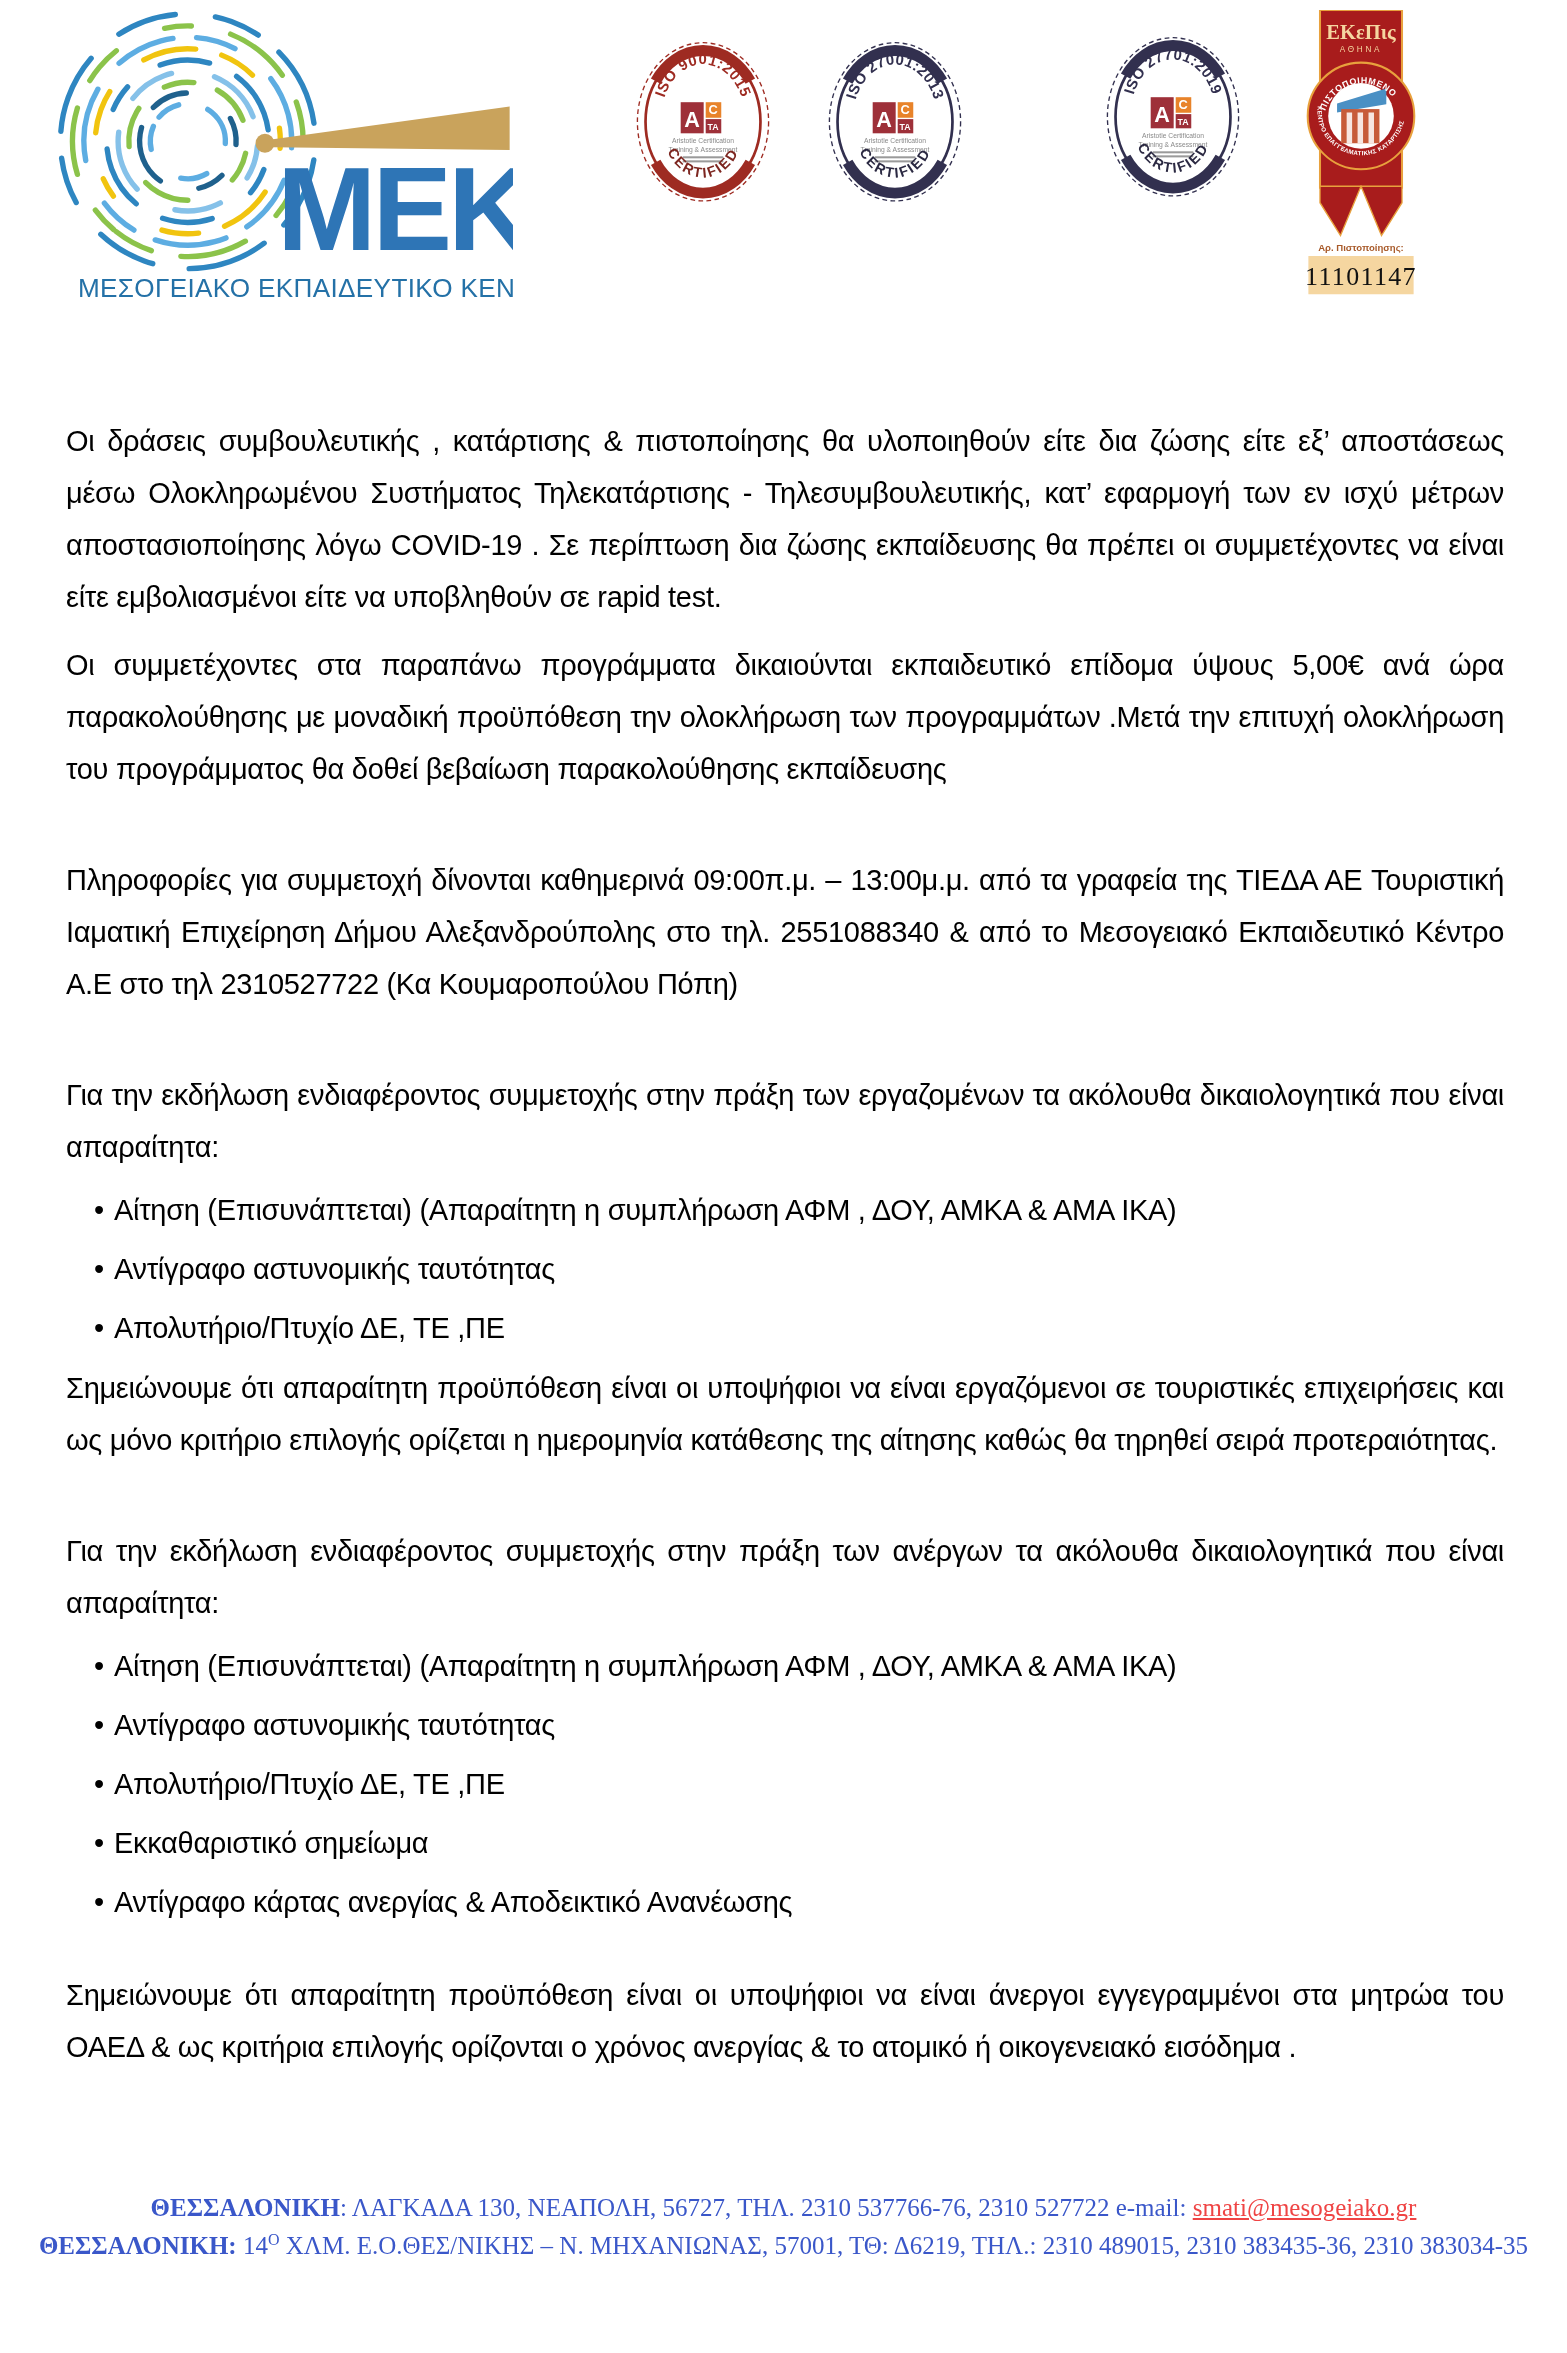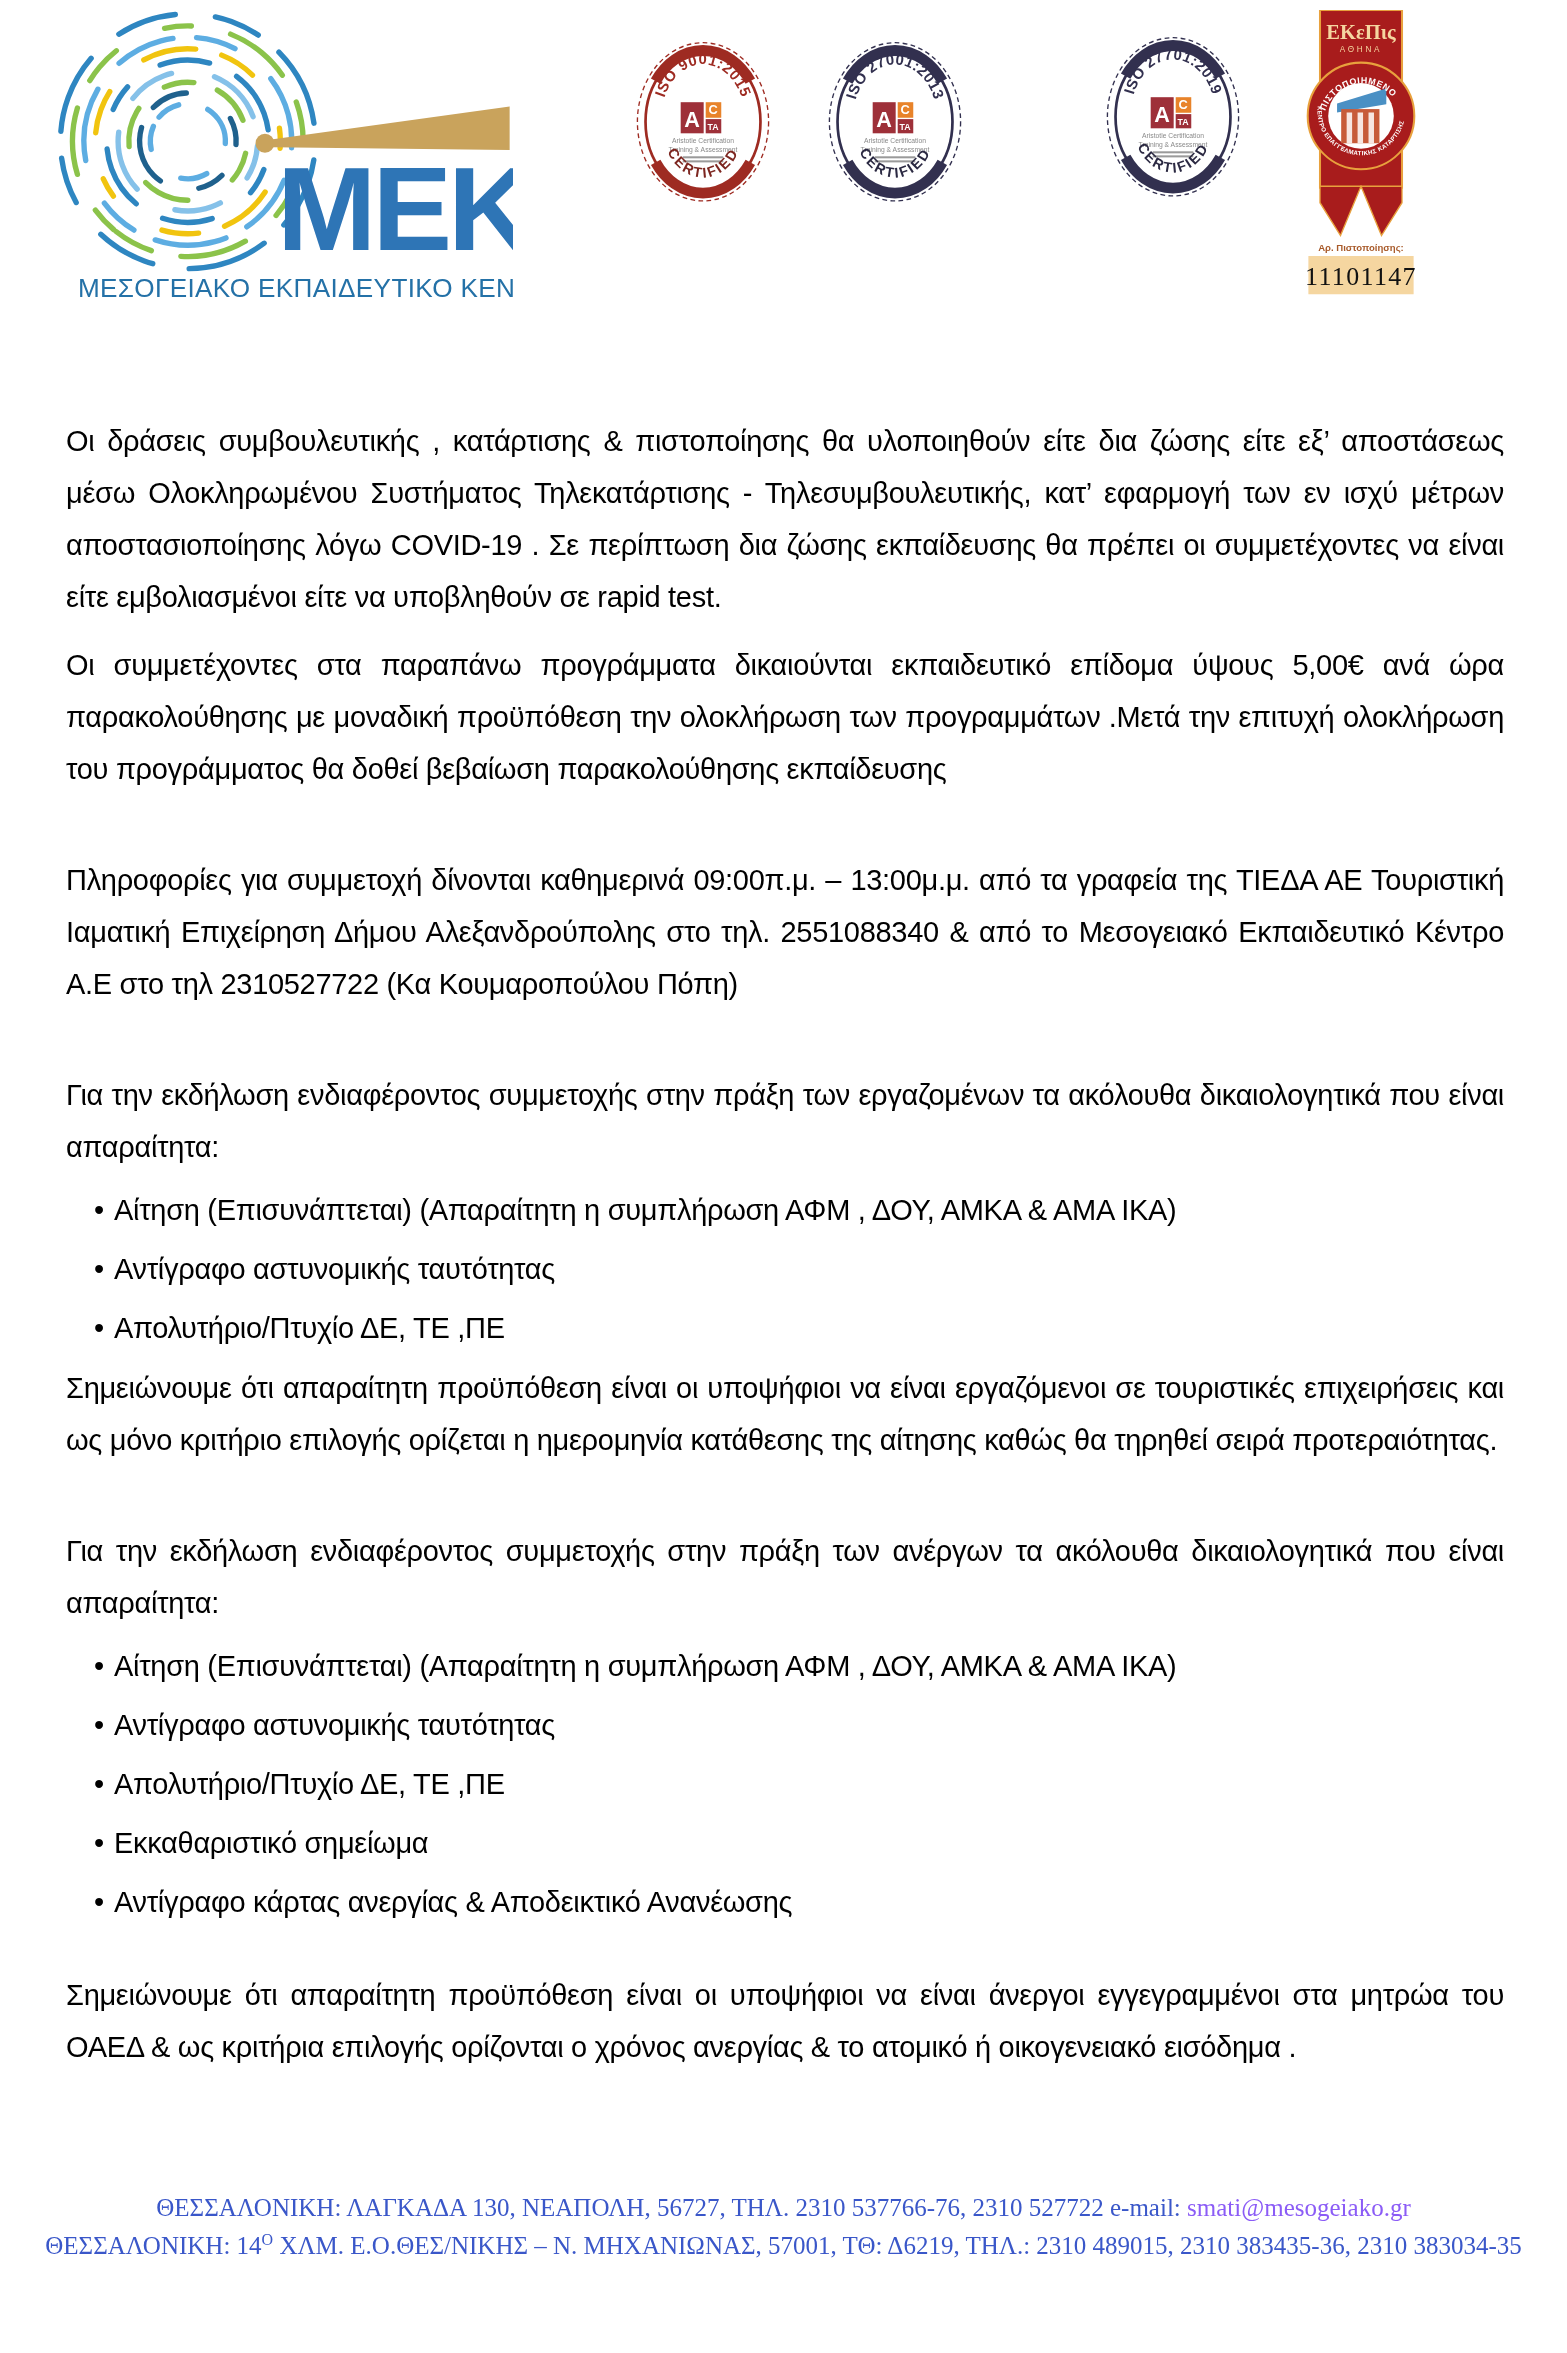--- a/index.html
+++ b/index.html
@@ -22,22 +22,22 @@
   .p5{margin-top:4px !important;margin-bottom:59px !important;}
   .p6{margin-bottom:8px !important;}
   .p7{margin-top:37px !important;}
   .u{}
   ul.doclist{list-style:none;margin:0 0 0 44px;padding:0;}
   ul.doclist li{position:relative;font-size:29px;line-height:59px;padding-left:20px;letter-spacing:-0.3px;}
   ul.doclist li::before{content:"\2022";position:absolute;left:0;}
   
   .footer{position:absolute;left:0;right:0;top:2189px;text-align:center;
           font-family:"Liberation Serif",serif;font-size:25px;line-height:38px;color:#3A57C9;}
-  .footer b{font-weight:normal;}
-  .footer a{color:#8b5cf6;cursor:pointer;}
+  .footer b{font-weight:bold;}
+  .footer a{color:#ef4444;text-decoration:underline;cursor:pointer;}
   .footer sup{font-size:16px;vertical-align:super;line-height:0;}
 </style>
 </head>
 <body>
 
 <div class="page">
 
   <div class="header">
 
     <svg class="logo-svg" width="476" height="302" viewBox="0 0 710 450">

